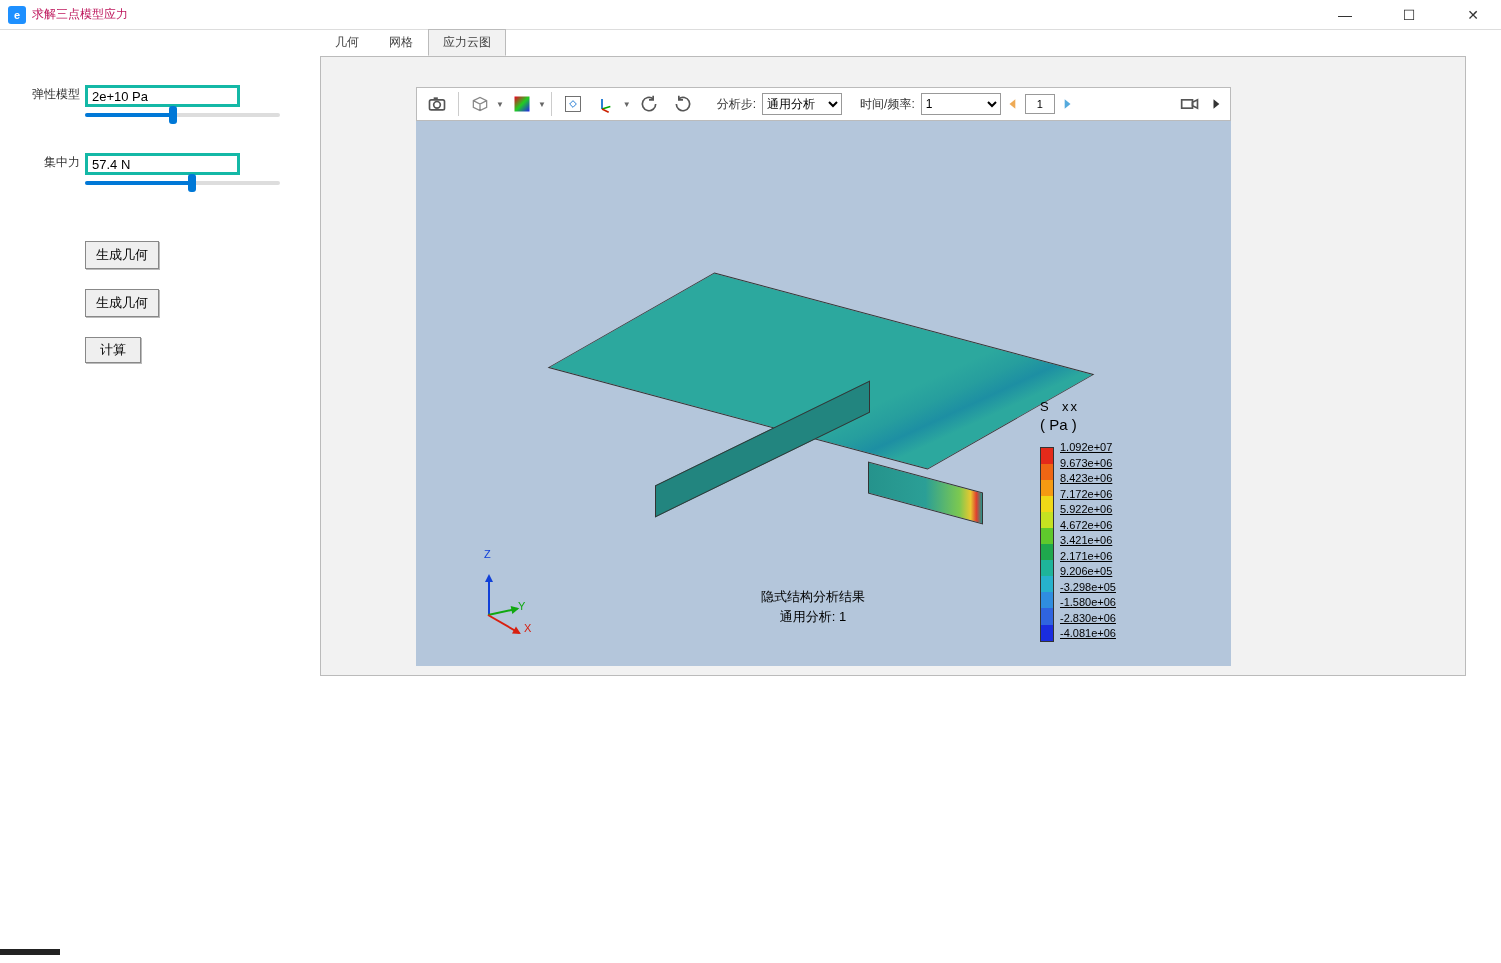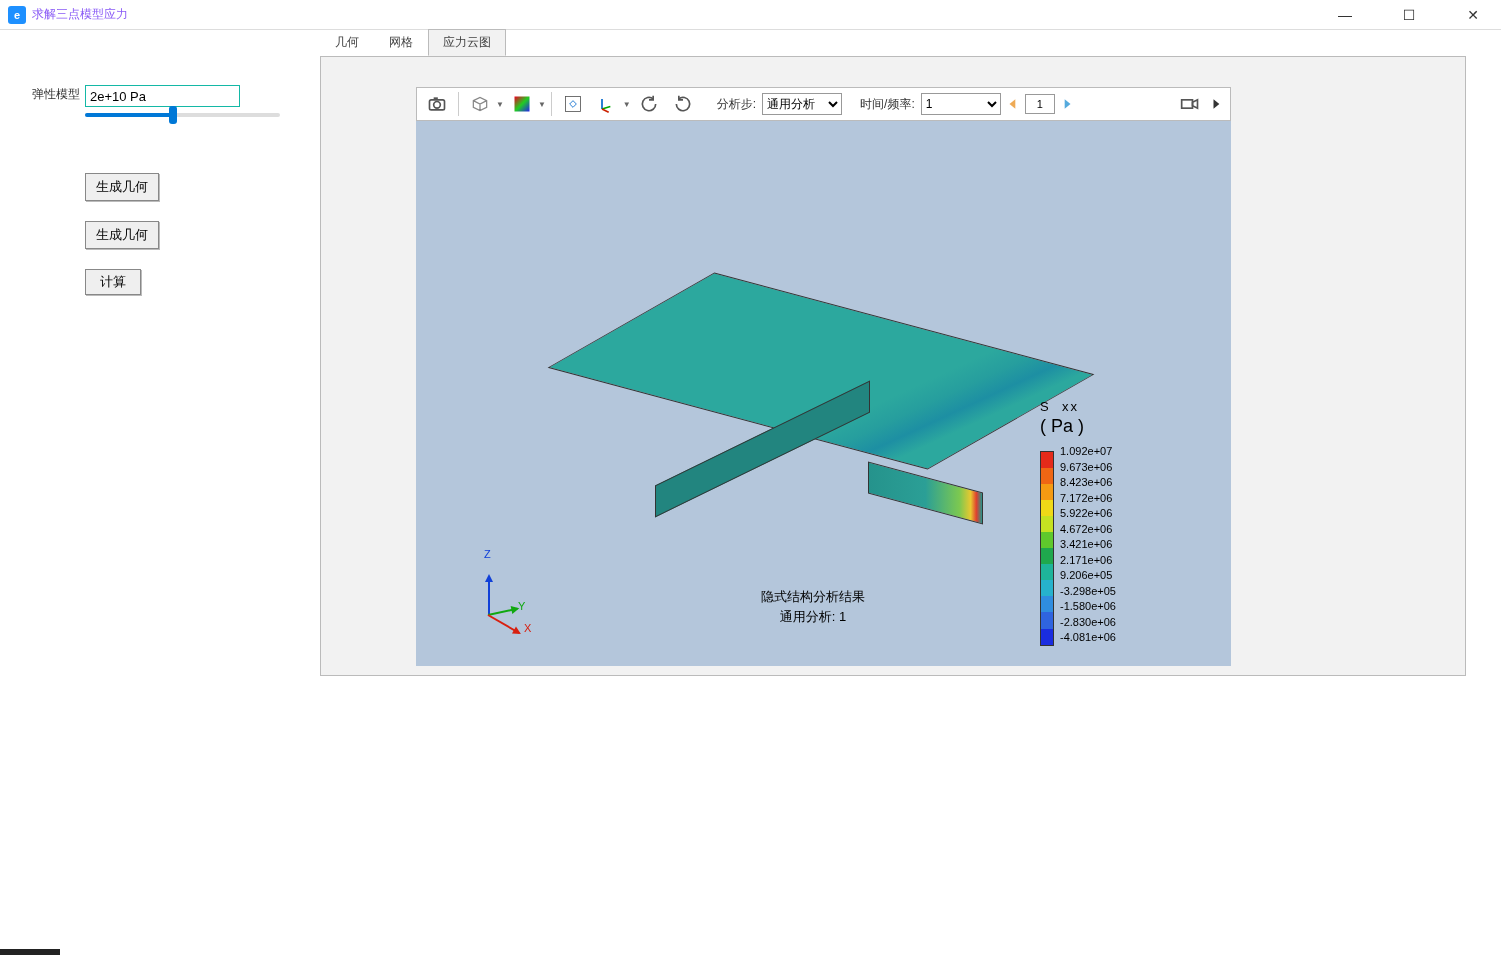--- a/index.html
+++ b/index.html
@@ -1,32 +1,32 @@
 <!DOCTYPE html>
 <html><head>
 <meta charset="utf-8">
 <style>
 * { box-sizing: border-box; margin: 0; padding: 0; }
 body { font-family: "Microsoft YaHei", Arial, sans-serif; font-size: 12px; background: #fff; width: 1501px; height: 963px; position: relative; overflow: hidden; }
 
 
 .titlebar { height: 30px; display: flex; align-items: center; padding: 0 8px; border-bottom: 1px solid #ddd; }
 .app-icon { width: 18px; height: 18px; background: #1e90ff; border-radius: 3px; margin-right: 6px; display:flex;align-items:center;justify-content:center;color:#fff;font-weight:bold;font-size:11px;}
-.title-text { color: #8b5cf6; }
+.title-text { color: #be185d; }
 .win-controls { margin-left: auto; display: flex; gap: 24px; font-family: Arial; font-size: 14px; color: #333; }
 .win-btn { width: 40px; text-align: center; cursor: pointer; }
 
 
 .main { display: flex; height: calc(100% - 60px); }
 
 
 .left-panel { width: 320px; padding: 55px 30px 0 85px; }
 .param { margin-bottom: 36px; position: relative; }
 .param-label { position: absolute; left: -55px; top: 1px; font-size: 12px; color: #333; text-align: right; width: 50px;}
-.param-input { width: 155px; height: 22px; border: 1px solid #14b8a6; padding: 1px 4px; font-size: 13px; background: #fff; }
+.param-input { width: 155px; height: 22px; border: 3px solid #14b8a6; padding: 1px 4px; font-size: 13px; background: #fff; }
 .slider-track { width: 195px; height: 4px; background: #ddd; margin-top: 6px; position: relative; border-radius: 2px; }
 .slider-fill { height: 100%; background: #0078d7; border-radius: 2px; }
 .slider-thumb { position: absolute; width: 8px; height: 18px; background: #0078d7; border-radius: 3px; top: -7px; transform: translateX(-50%); }
 
 .action-btn { display: block; margin-bottom: 20px; padding: 4px 10px; border: 1px solid #888; background: #efefef; font-size: 13px; cursor: pointer; box-shadow: 1px 1px 0 #bbb; }
 .action-btn.small { padding: 3px 14px; }
 
 
 .viewer-area { flex: 1; padding: 0 35px 0 0; }
 
@@ -84,22 +84,22 @@
 .axis-y { position: absolute; left: 12px; bottom: 10px; width: 30px; height: 2px; background: #10a810; transform: rotate(-12deg); transform-origin:left;}
 .axis-y::after { content:''; position:absolute; right:-6px; top:-3px; border:4px solid transparent; border-left:8px solid #10a810;}
 .axis-yl { position:absolute; left: 42px; bottom: 14px; color:#10a810; font-size:11px;}
 .axis-x { position: absolute; left: 12px; bottom: 10px; width: 36px; height: 2px; background: #d82010; transform: rotate(30deg); transform-origin:left;}
 .axis-x::after { content:''; position:absolute; right:-6px; top:-3px; border:4px solid transparent; border-left:8px solid #d82010;}
 .axis-xl { position:absolute; left: 48px; bottom: -8px; color:#d82010; font-size:11px;}
 
 
 .legend-overlay { position: absolute; left: 624px; top: 278px; font-family: Arial; font-size: 11px; color: #000; }
 .legend-title { font-size: 13px; letter-spacing: 2px; margin-bottom: 2px; white-space: pre; }
-.legend-unit { font-size: 18px; margin-bottom: 14px; }
-.legend-body { display: flex; }
+.legend-unit { font-size: 15px; margin-bottom: 14px; }
+.legend-body { display: flex; text-decoration: underline; }
 .legend-bar { width: 14px; display: flex; flex-direction: column; border: 1px solid #333; }
 .legend-seg { flex: 1; height: 15.5px; }
 .legend-vals { display: flex; flex-direction: column; margin-left: 6px; font-size: 11px; line-height: 15.5px; margin-top: -7px; }
 
 
 .result-text { position: absolute; left: 345px; bottom: 40px; text-align: center; font-size: 13px; color: #000; line-height: 1.5; }
 
 
 .footer-line { position: absolute; left: 0; bottom: 8px; width: 60px; height: 6px; background: #222; }
 
@@ -118,20 +118,24 @@
   </div>
 </div>
 
 <div class="main">
 
   <div class="left-panel">
     <div id="params-host">
         <div class="param"><span class="param-label">弹性模型</span><input class="param-input" value="2e+10 Pa" style=""><div class="slider-track">
             <div class="slider-fill" style="width:45%"></div>
             <div class="slider-thumb" style="left:45%"></div>
+          </div></div>
+        <div class="param"><span class="param-label">集中力</span><input class="param-input" value="57.4 N" style=""><div class="slider-track">
+            <div class="slider-fill" style="width:55%"></div>
+            <div class="slider-thumb" style="left:55%"></div>
           </div></div>
       </div>
     <div style="height:20px"></div>
     <button class="action-btn">生成几何</button>
     <button class="action-btn">生成几何</button>
     <button class="action-btn small">计算</button>
   </div>
 
   <div class="viewer-area">
     <div class="tabs">

